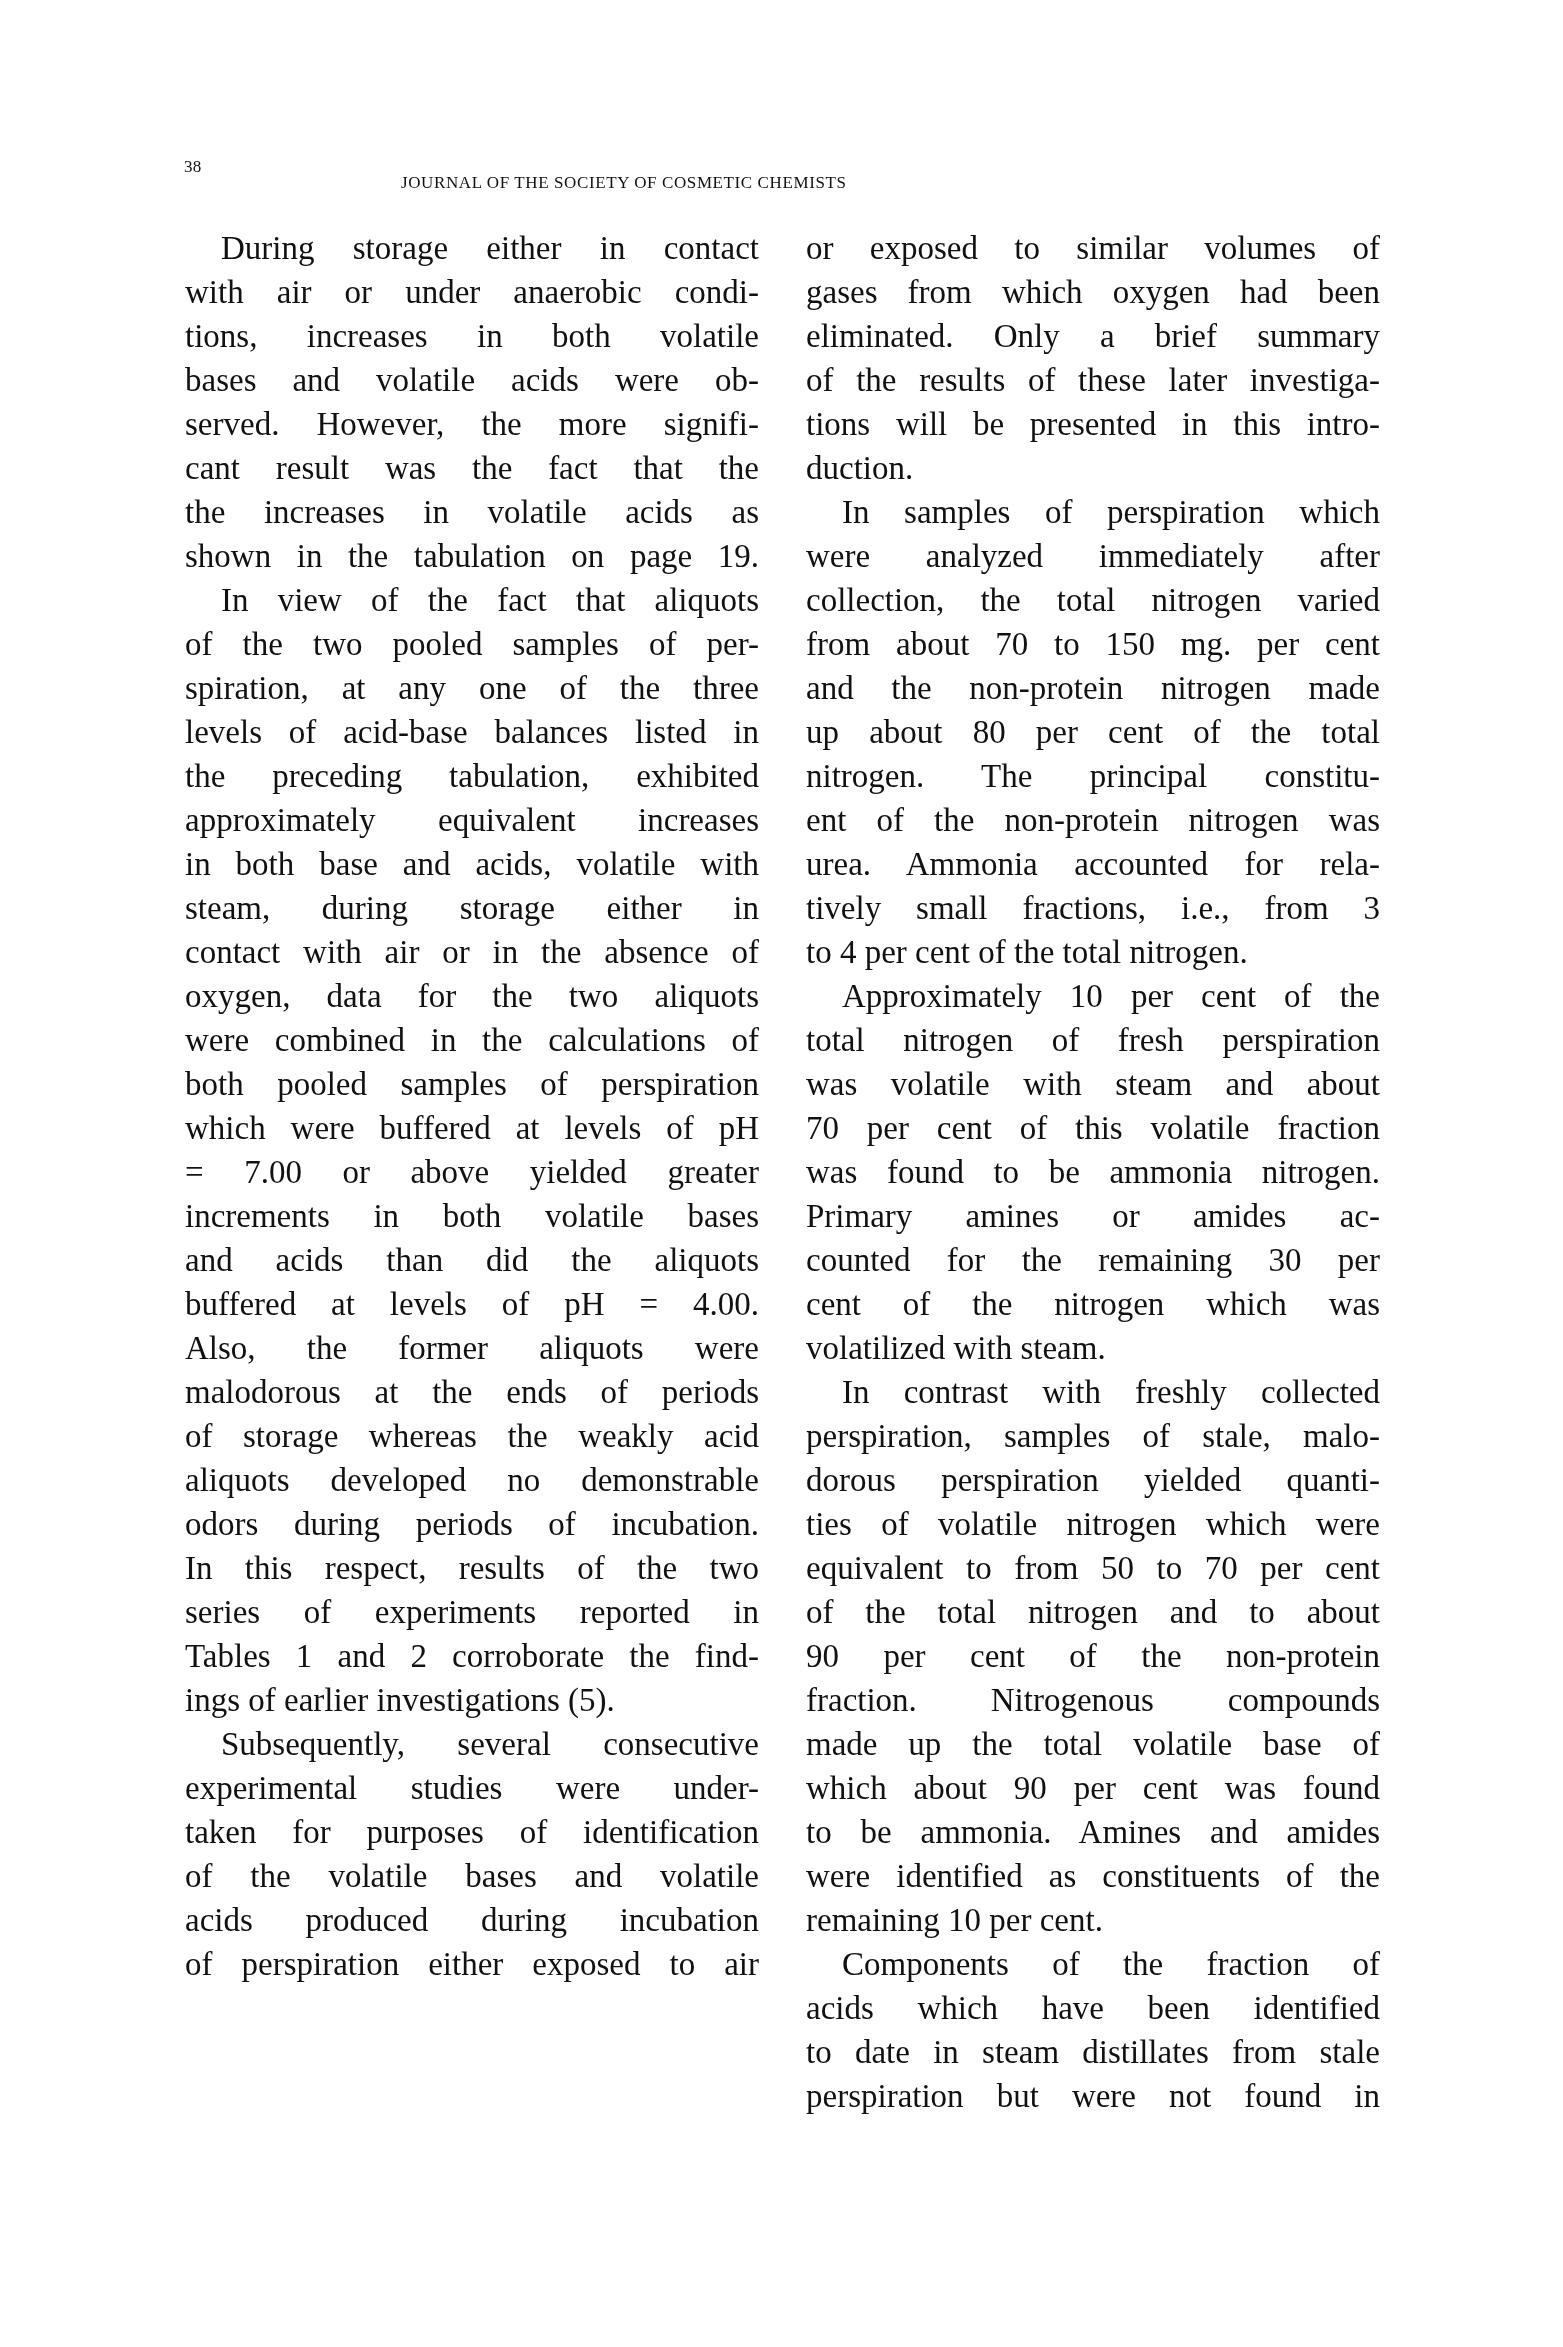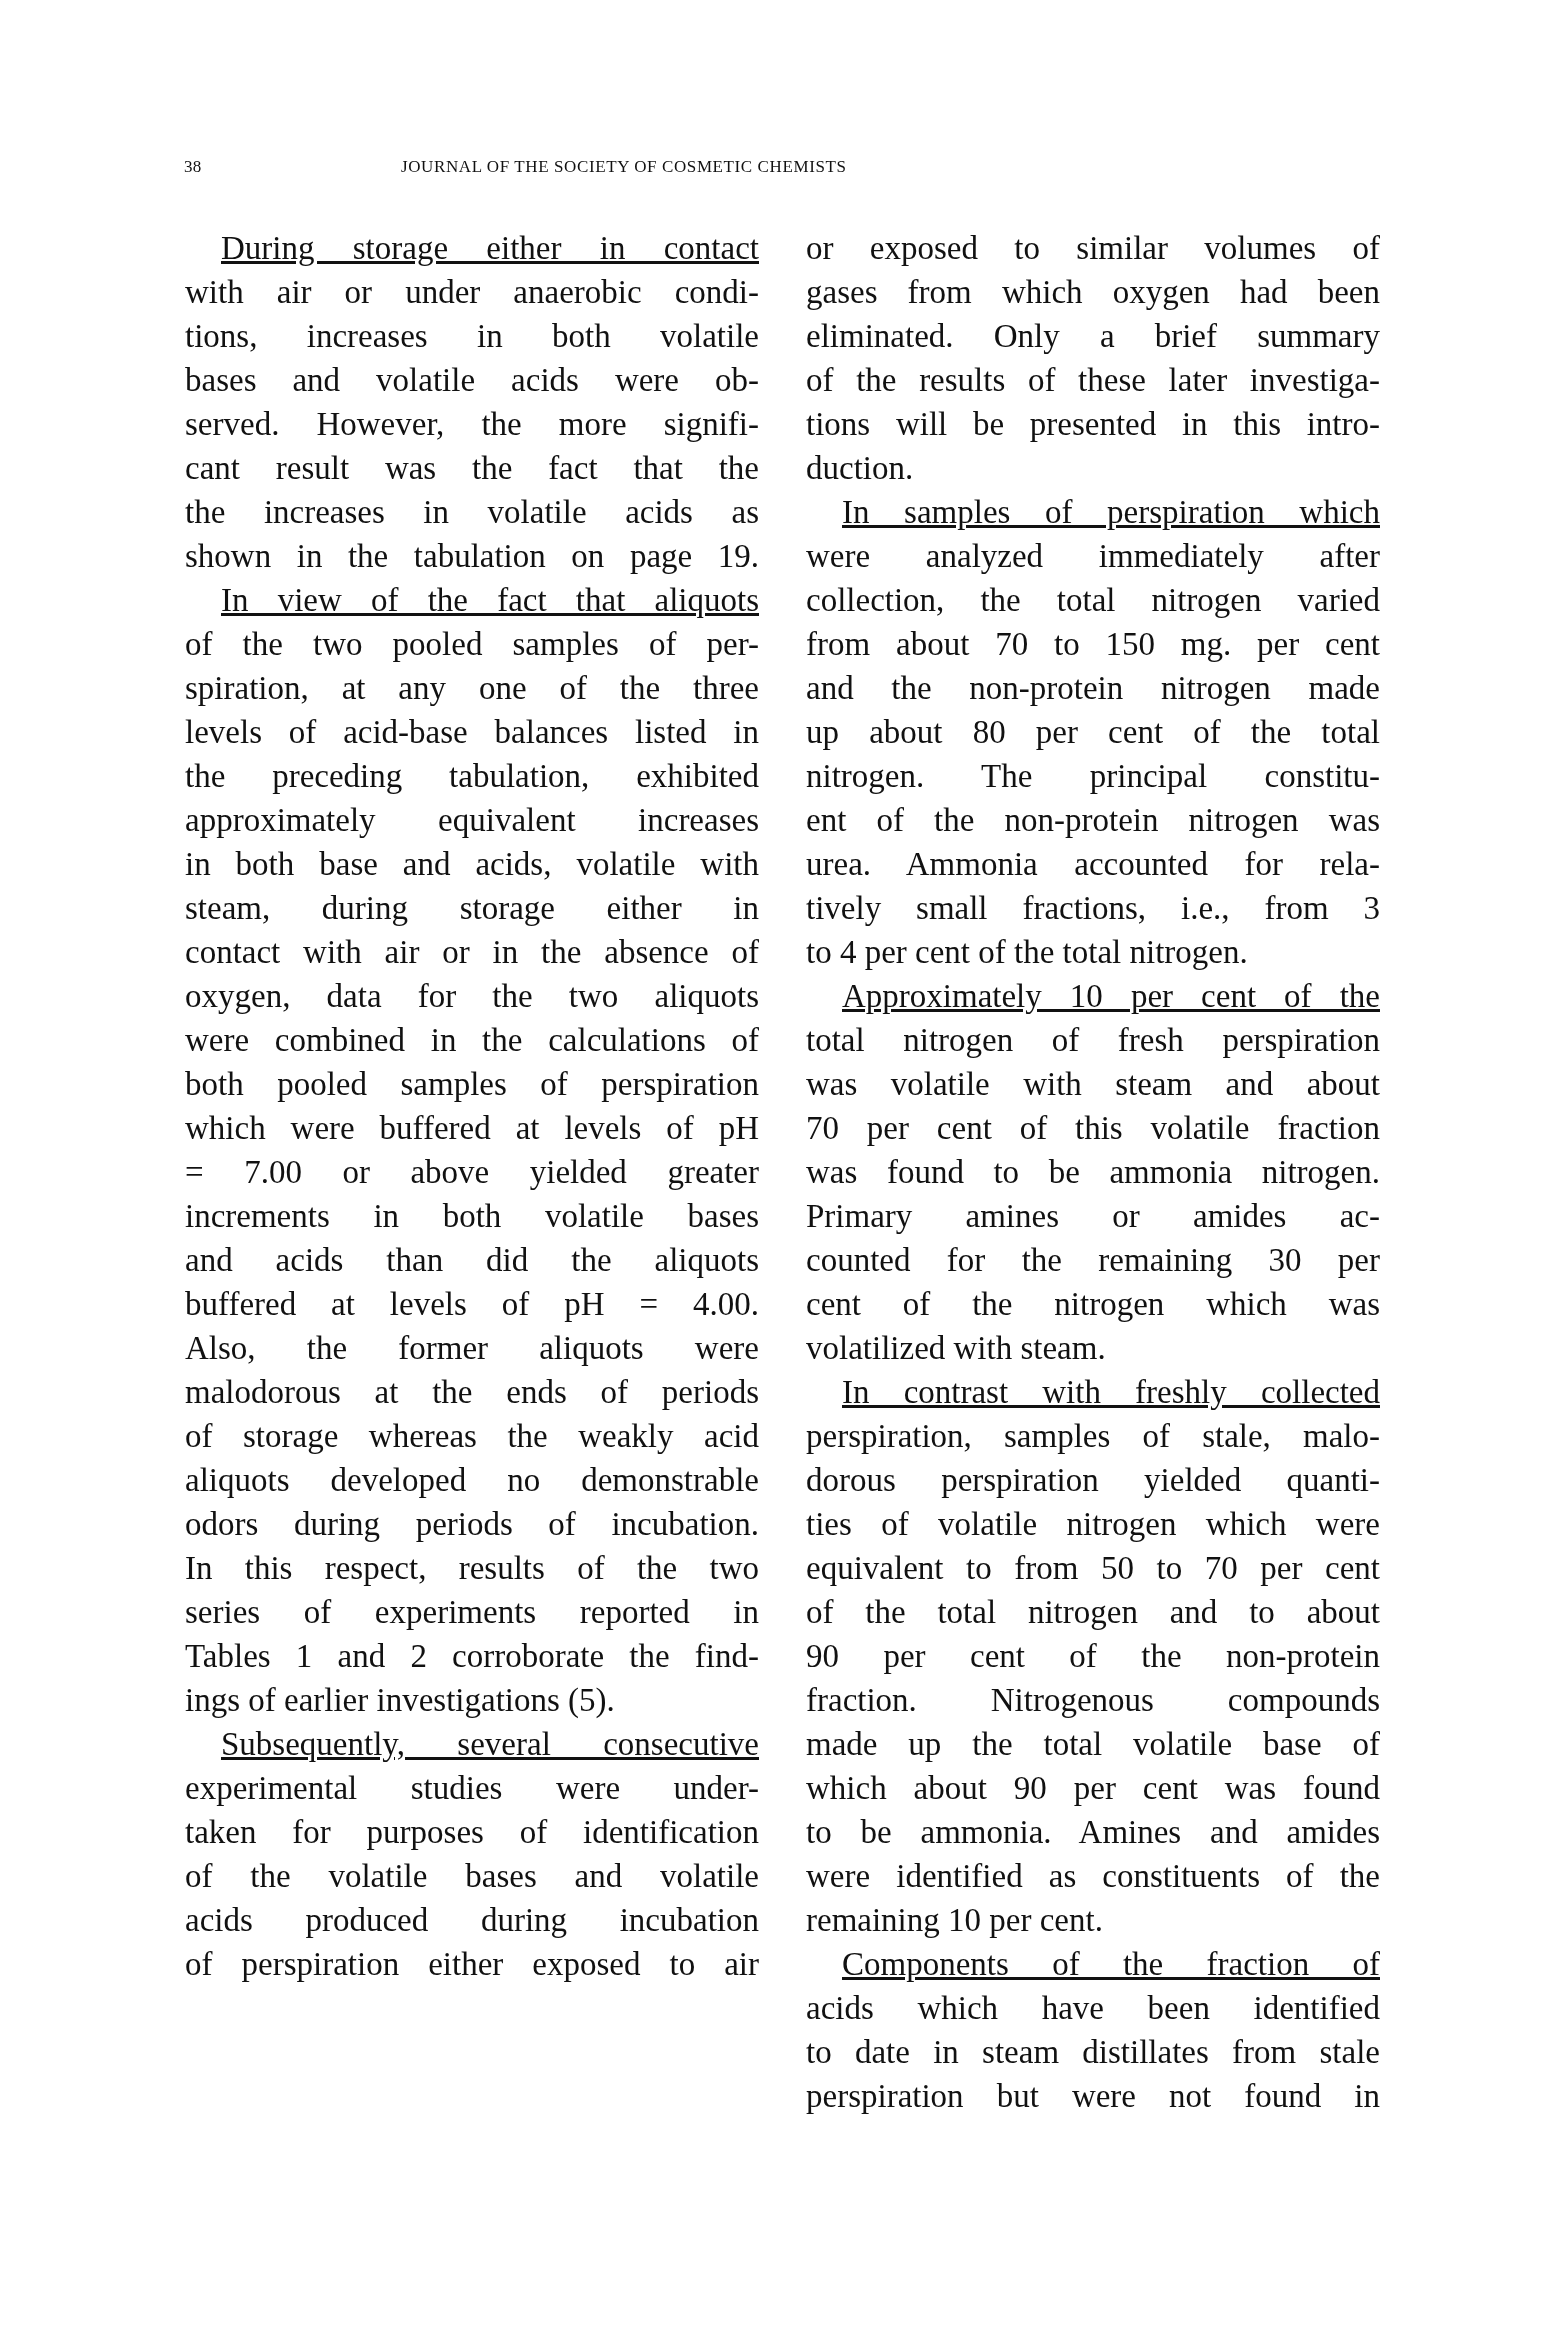--- a/index.html
+++ b/index.html
@@ -1,28 +1,28 @@
 <!DOCTYPE html>
 <html style="font-size:15px"><head>
 <meta charset="utf-8">
 <style>
   html, body { margin: 0; padding: 0; background: #ffffff; }
   body { width: 1564px; height: 2347px; position: relative; overflow: hidden;
          font-family: "Liberation Serif", "DejaVu Serif", serif; color: #111111; }
   .running-head { position: absolute; top: 152px; left: 184px; width: 989px; height: 30px;
                   font-size: 17px; line-height: 30px; letter-spacing: 0.3px; }
   .page-number { position: absolute; left: 0; top: 0; }
-  .journal-title { position: absolute; left: 217px; top: 0; white-space: nowrap; letter-spacing: 0.6px; }
+  .journal-title { position: absolute; left: 217px; top: 16px; white-space: nowrap; letter-spacing: 0.6px; }
   .column { position: absolute; top: 226px; width: 574px; }
   .col-left { left: 185px; }
   .col-right { left: 806px; }
   .line { display: block; height: 44px; line-height: 44px; font-size: 33px;
           text-align: justify; text-align-last: justify; white-space: nowrap; overflow: visible; }
   .line.last { text-align-last: left; }
-  .line.indent { padding-left: 36px; text-decoration: underline; }
+  .line.indent { padding-left: 36px; }
 </style>
 </head>
 <body>
 
 <header class="running-head">
   <span class="page-number">38</span>
   <span class="journal-title">JOURNAL OF THE SOCIETY OF COSMETIC CHEMISTS</span>
 </header>
 
 <div class="column col-left">

